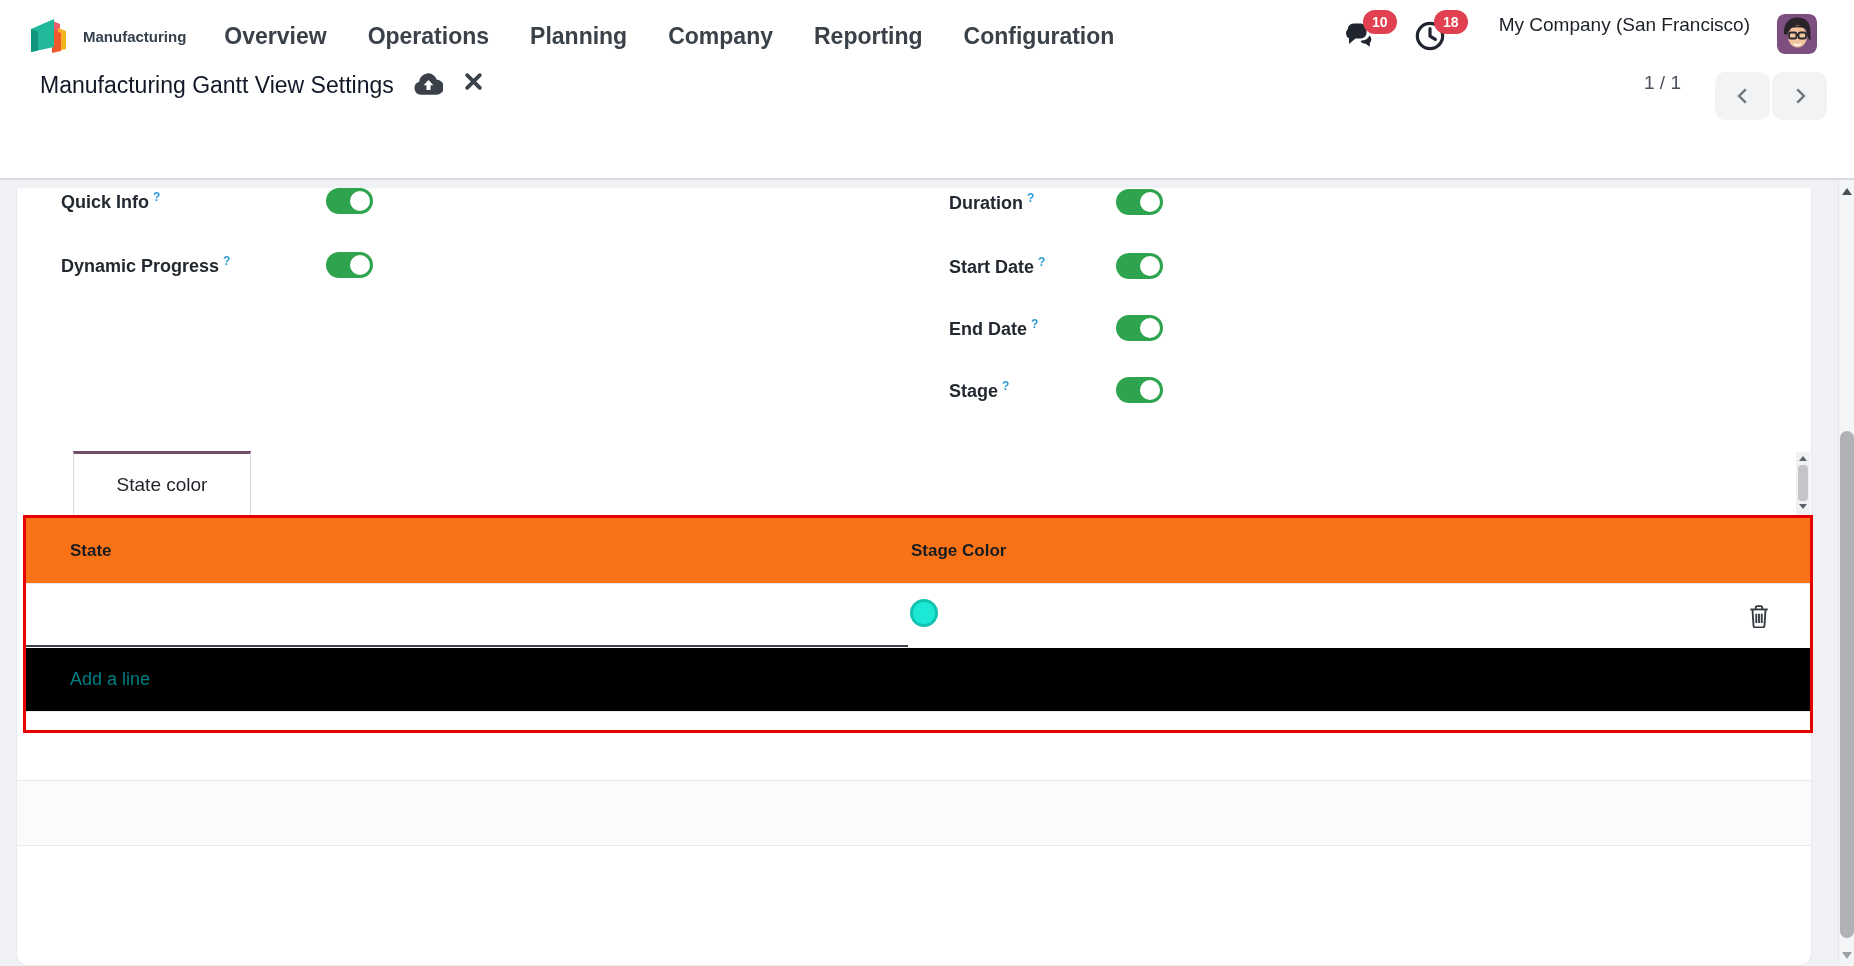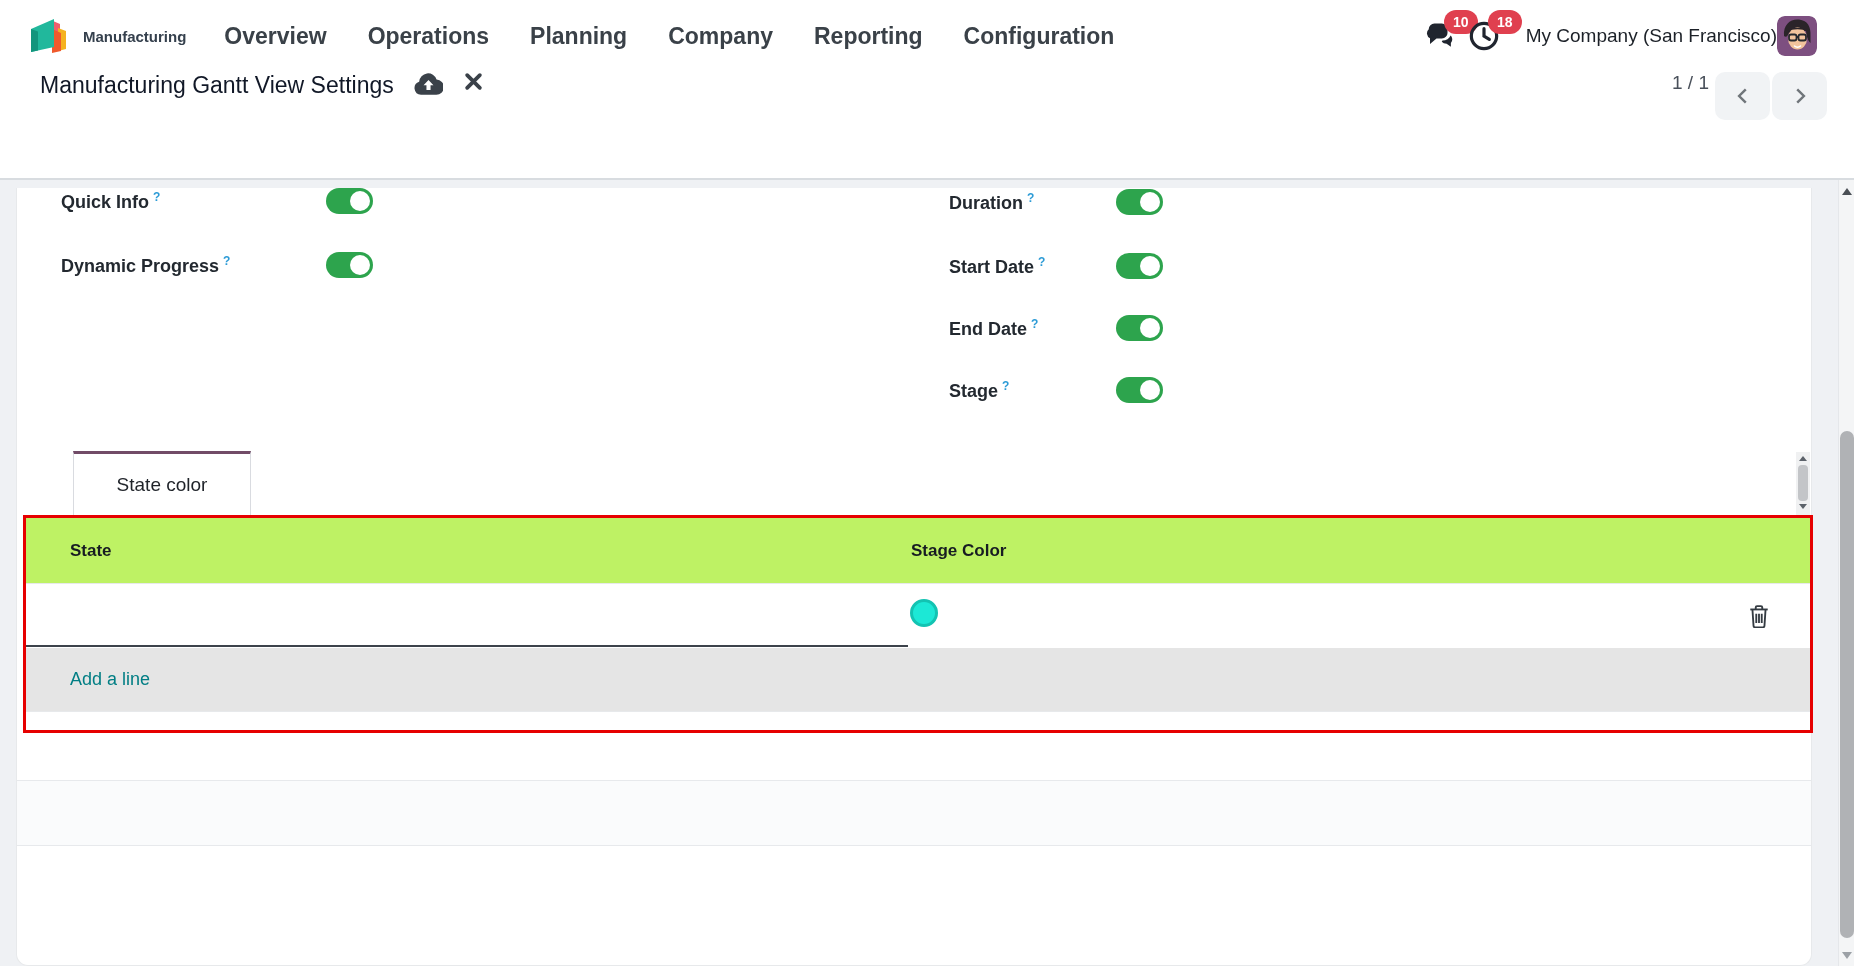--- a/index.html
+++ b/index.html
@@ -6,34 +6,34 @@
   html,body { width:1854px; height:966px; overflow:hidden;
     font-family:"Liberation Sans","DejaVu Sans",sans-serif; background:#fff; }
   .spacer { flex:1; }
 
   
   .navbar { display:flex; align-items:center; height:72px; padding:0 37px 0 26px; background:#fff; }
   .logo { width:44px; height:40px; margin-right:13px; display:inline-flex; cursor:pointer; }
   .app-name { font-size:15px; font-weight:700; color:#35404d; margin-right:38px; cursor:pointer; }
   .menu { display:flex; gap:41px; }
   .menu a { font-size:23px; color:#3a4148; text-decoration:none; cursor:pointer; white-space:nowrap;font-weight:bold; }
-  .systray { display:flex; align-items:center; }
+  .systray { display:flex; align-items:flex-start; gap:27px; }
   .tray-icon { position:relative; width:44px; height:44px; display:flex; align-items:center; cursor:pointer; }
   .badge { position:absolute; top:-4px; left:20px; min-width:34px; height:24px; padding:0 8px;
     border-radius:13px; background:var(--badge_red,#e0404f); color:#fff; font-size:14px; font-weight:700;
     display:flex; align-items:center; justify-content:center; }
   .company { font-size:19px; color:#1c2128; cursor:pointer; margin-left:14px; white-space:nowrap; }
   .avatar { width:40px; height:40px; border-radius:8px; overflow:hidden; display:inline-flex; cursor:pointer; }
 
   
   .control-panel { display:flex; align-items:flex-start; height:107px; padding:0 27px 24px 40px;
     background:#fff; border-bottom:1px solid #d8dce0; }
   .page-title { font-size:23px; font-weight:500; color:#111827; margin-right:20px; white-space:nowrap; }
   .cp-icon { display:inline-flex; align-items:center; cursor:pointer; margin-right:21px; }
-  .pager-value { font-size:19px; color:#49505a; margin-right:4px; }
+  .pager-value { font-size:19px; color:#49505a; margin-right:32px; }
   .pager-btn { width:55px; height:48px; border:none; border-radius:10px; background:#f1f3f5;
     display:flex; align-items:center; justify-content:center; cursor:pointer; margin-left:2px; }
 
   
   .content { position:absolute; left:0; top:179px; width:1854px; height:787px; background:#eff1f4;
     border-top:1px solid #d8dce0; }
   .sheet { position:absolute; left:16px; top:0; width:1796px; height:778px; background:#fff;
     border-left:1px solid #e7e9eb; border-right:1px solid #e7e9eb; border-bottom:1px solid #e7e9eb;
     border-radius:0 0 12px 12px;margin-top:8px; }
 
@@ -42,24 +42,24 @@
   .switch { position:absolute; width:47px; height:26px; border-radius:14px; background:#ccc; cursor:pointer; }
   .switch.on { background:var(--toggle_on,#2da44d); }
   .switch.on::after { content:""; position:absolute; right:3px; top:3px; width:20px; height:20px;
     border-radius:50%; background:#fff; }
 
   .tab { position:absolute; left:56px; top:263px; width:178px; height:64px; background:#fff;
     border-top:3px solid var(--tab_accent,#714B67); border-left:1px solid #d9dbe0; border-right:1px solid #d9dbe0;
     display:flex; align-items:center; justify-content:center; font-size:19px; color:#1f2329; cursor:pointer; }
 
   .t-row { position:absolute; left:6px; width:1790px; display:flex; align-items:center;
-    padding-left:47px; border-bottom:1px solid #e7e9eb; background:#bef264; }
+    padding-left:47px; border-bottom:1px solid #e7e9eb; background:#f97316; }
   .t-head { top:330px; height:66px; font-size:17px; font-weight:700; color:#171c22; }
   .t-data { top:396px; height:64px; font-size:18px; color:#2c323a; cursor:pointer; }
-  .t-add  { top:460px; height:64px; background:#e5e5e5; font-size:18px; cursor:pointer; }
+  .t-add  { top:460px; height:64px; background:#000000; font-size:18px; cursor:pointer; }
   .t-add span { color:var(--link_teal,#017e84); }
   .col-stage { position:absolute; left:888px; }
   .cell-underline { position:absolute; left:6px; top:457px; width:885px; height:2px; background:#3d434b; }
   .stage-dot { position:absolute; left:893px; top:411px; width:28px; height:28px; border-radius:50%;
     border:3px solid var(--dot_ring,#13c3b2); background:var(--dot_fill,#1ce8d6); cursor:pointer; }
   .trash { position:absolute; left:1731px; top:416px; cursor:pointer; display:inline-flex; }
 
   .red-rect { position:absolute; left:6px; top:327px; width:1790px; height:218px;
     border:3px solid var(--highlight_red,#e60000); pointer-events:none; z-index:6; }
   .band-gray { position:absolute; left:0; top:592px; width:1794px; height:66px; background:#fafbfc;

